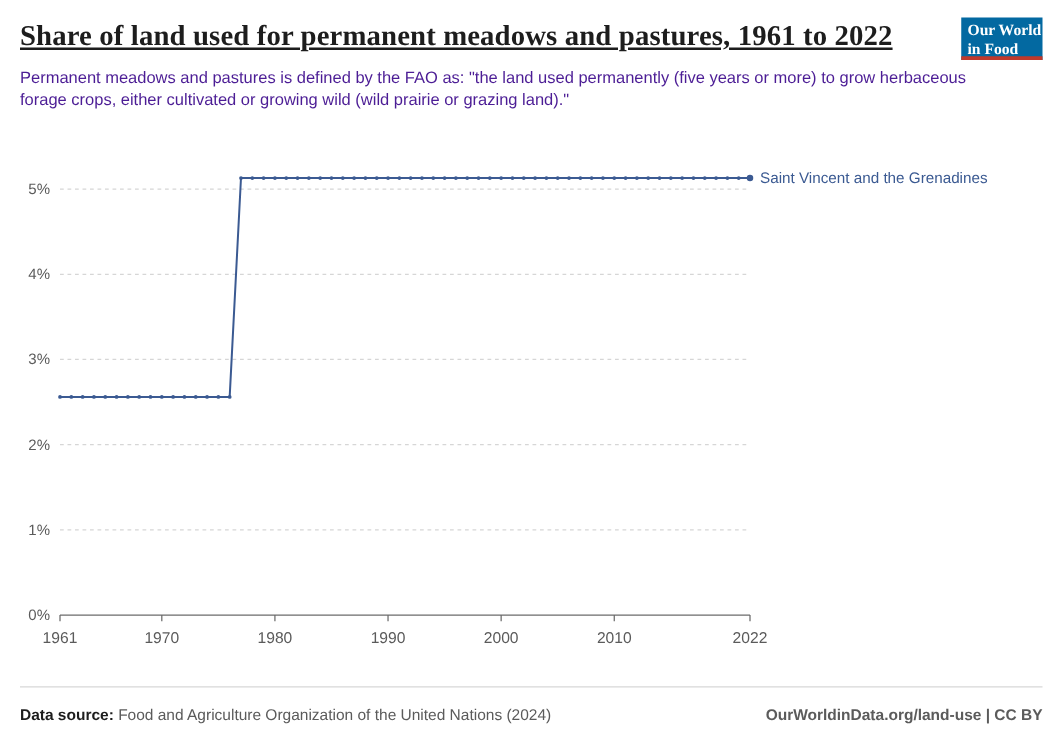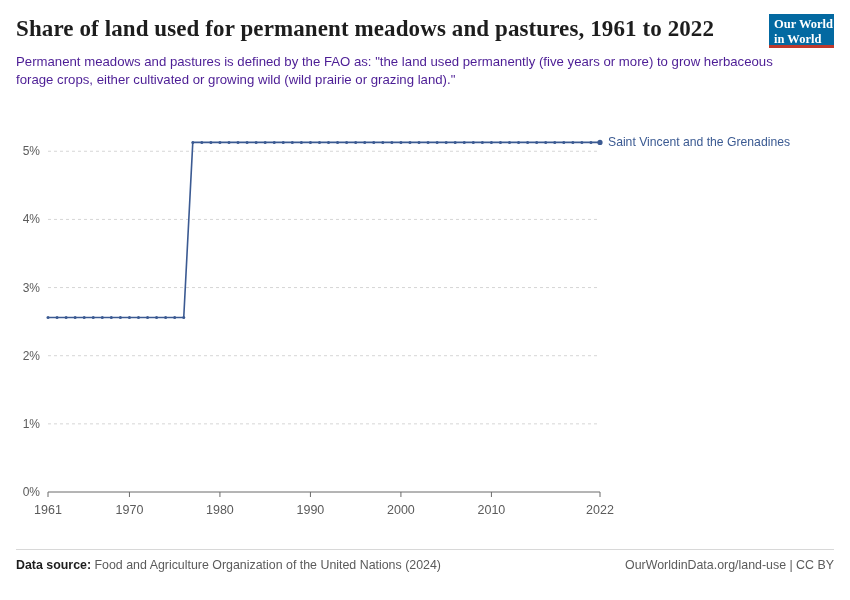--- a/index.html
+++ b/index.html
@@ -27,20 +27,21 @@
   }
   .title {
     font-family: "Liberation Serif", serif;
     font-size: 23px;
     font-weight: bold;
     line-height: 1.28;
     color: #1d1d1d;
     margin: 0;
     max-width: 720px;
     letter-spacing: 0.1px;
+    text-decoration: underline;
   }
   .subtitle {
     font-size: 13.2px;
     line-height: 1.35;
     color: #4c1d95;
     margin: 10px 0 0 0;
     max-width: 780px;
   }
   .owid-logo {
     position: absolute;
@@ -105,38 +106,38 @@
   .footer {
     position: absolute;
     left: 16px;
     right: 16px;
     bottom: 14px;
     height: 28px;
     border-top: 1px solid #d8d8d8;
     padding-top: 8px;
     display: flex;
     justify-content: space-between;
-    align-items: flex-start;
+    align-items: center;
     font-size: 12.4px;
     color: #5b5b5b;
   }
   .footer-left b { color: #1d1d1d; }
-  .footer-right { color: #5b5b5b; }
+  .footer-right { color: #5b5b5b; font-weight: bold; }
 </style>
 </head>
 <body>
 
 <div class="page">
 
   <div class="header">
     <h1 class="title">Share of land used for permanent meadows and pastures, 1961 to 2022</h1>
     <p class="subtitle">Permanent meadows and pastures is defined by the FAO as: "the land used permanently (five years or more) to grow herbaceous forage crops, either cultivated or growing wild (wild prairie or grazing land)."</p>
     <div class="owid-logo">
       <div>Our World</div>
-      <div>in World</div>
+      <div>in Food</div>
     </div>
   </div>
 
   <div class="chart-wrap">
     <svg id="chart-svg" width="850" height="440">
         <line x1="48" x2="600" y1="380" y2="380" class="axisline"></line>
         <text x="40" y="384" text-anchor="end" class="tick-text-y">0%</text>
         <line x1="48" x2="600" y1="311.85185185185185" y2="311.85185185185185" class="gridline"></line>
         <text x="40" y="315.85185185185185" text-anchor="end" class="tick-text-y">1%</text>
         <line x1="48" x2="600" y1="243.70370370370372" y2="243.70370370370372" class="gridline"></line>

